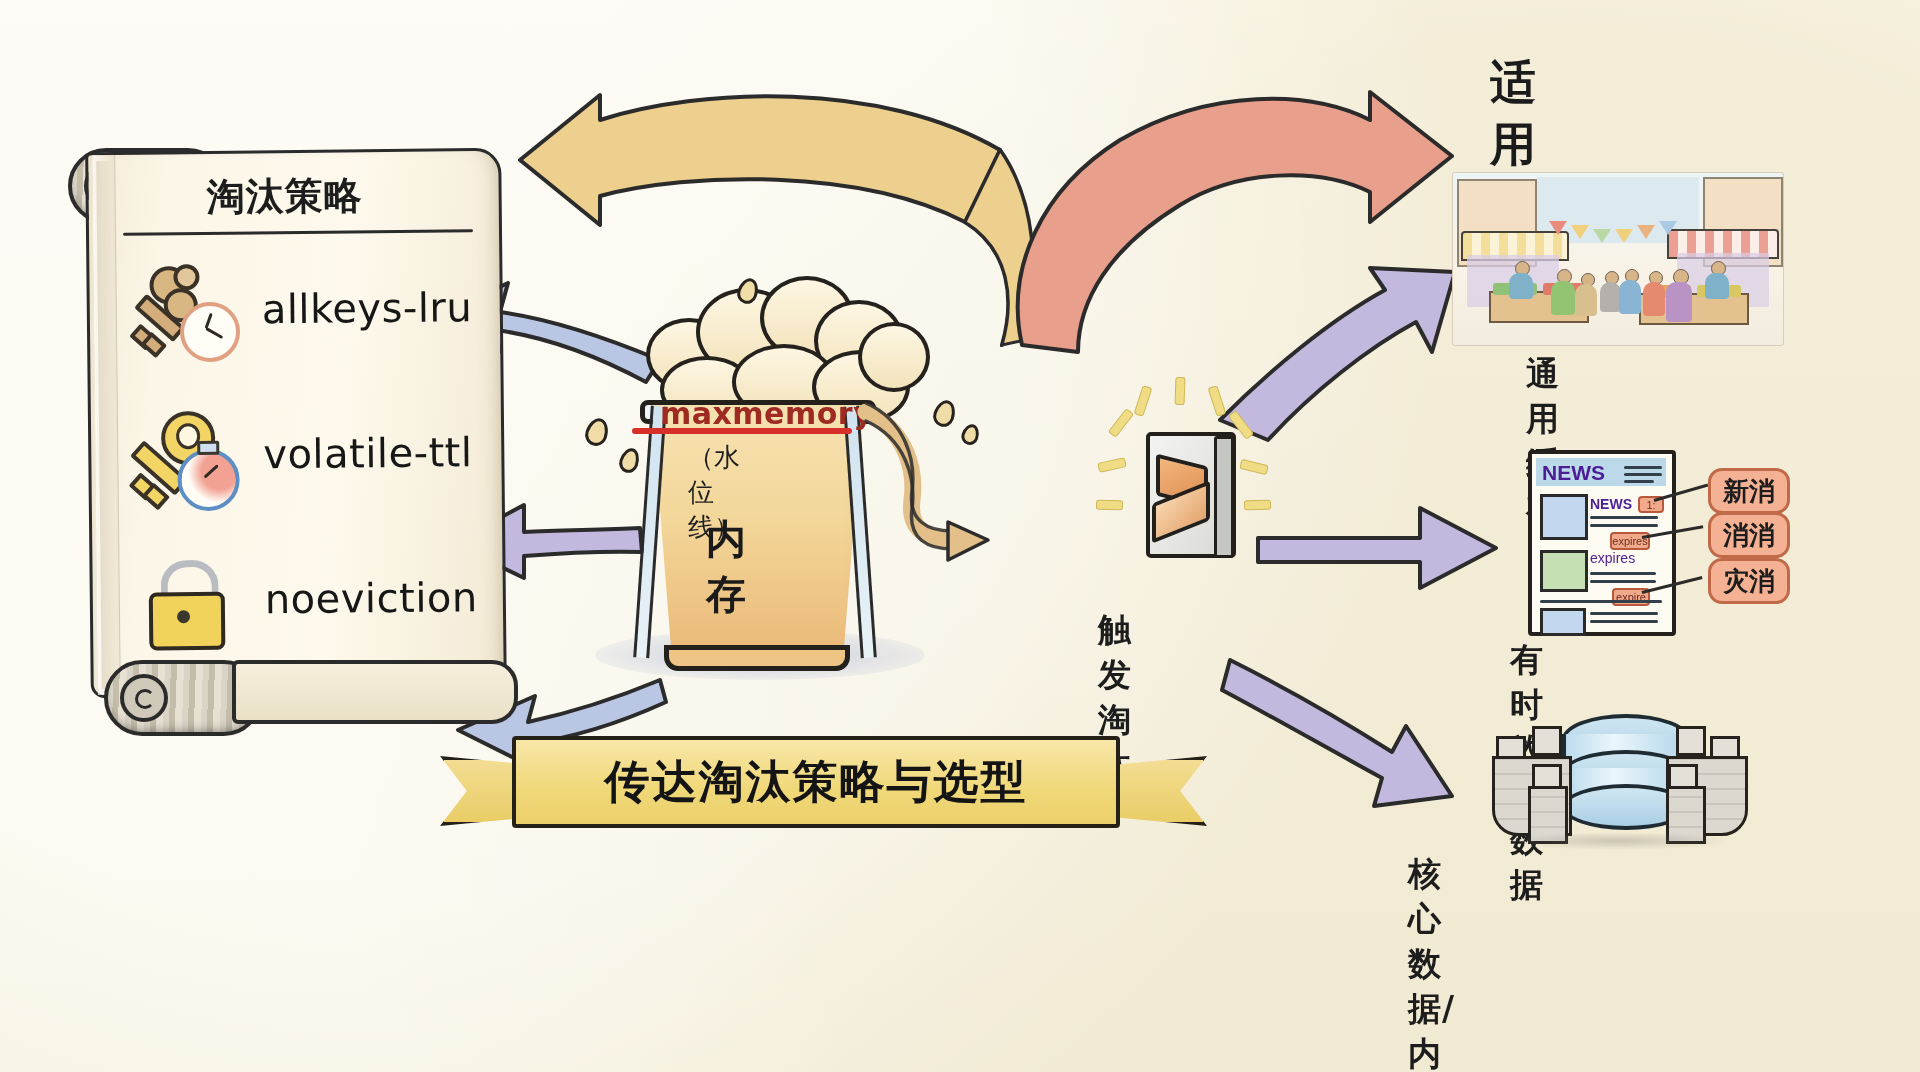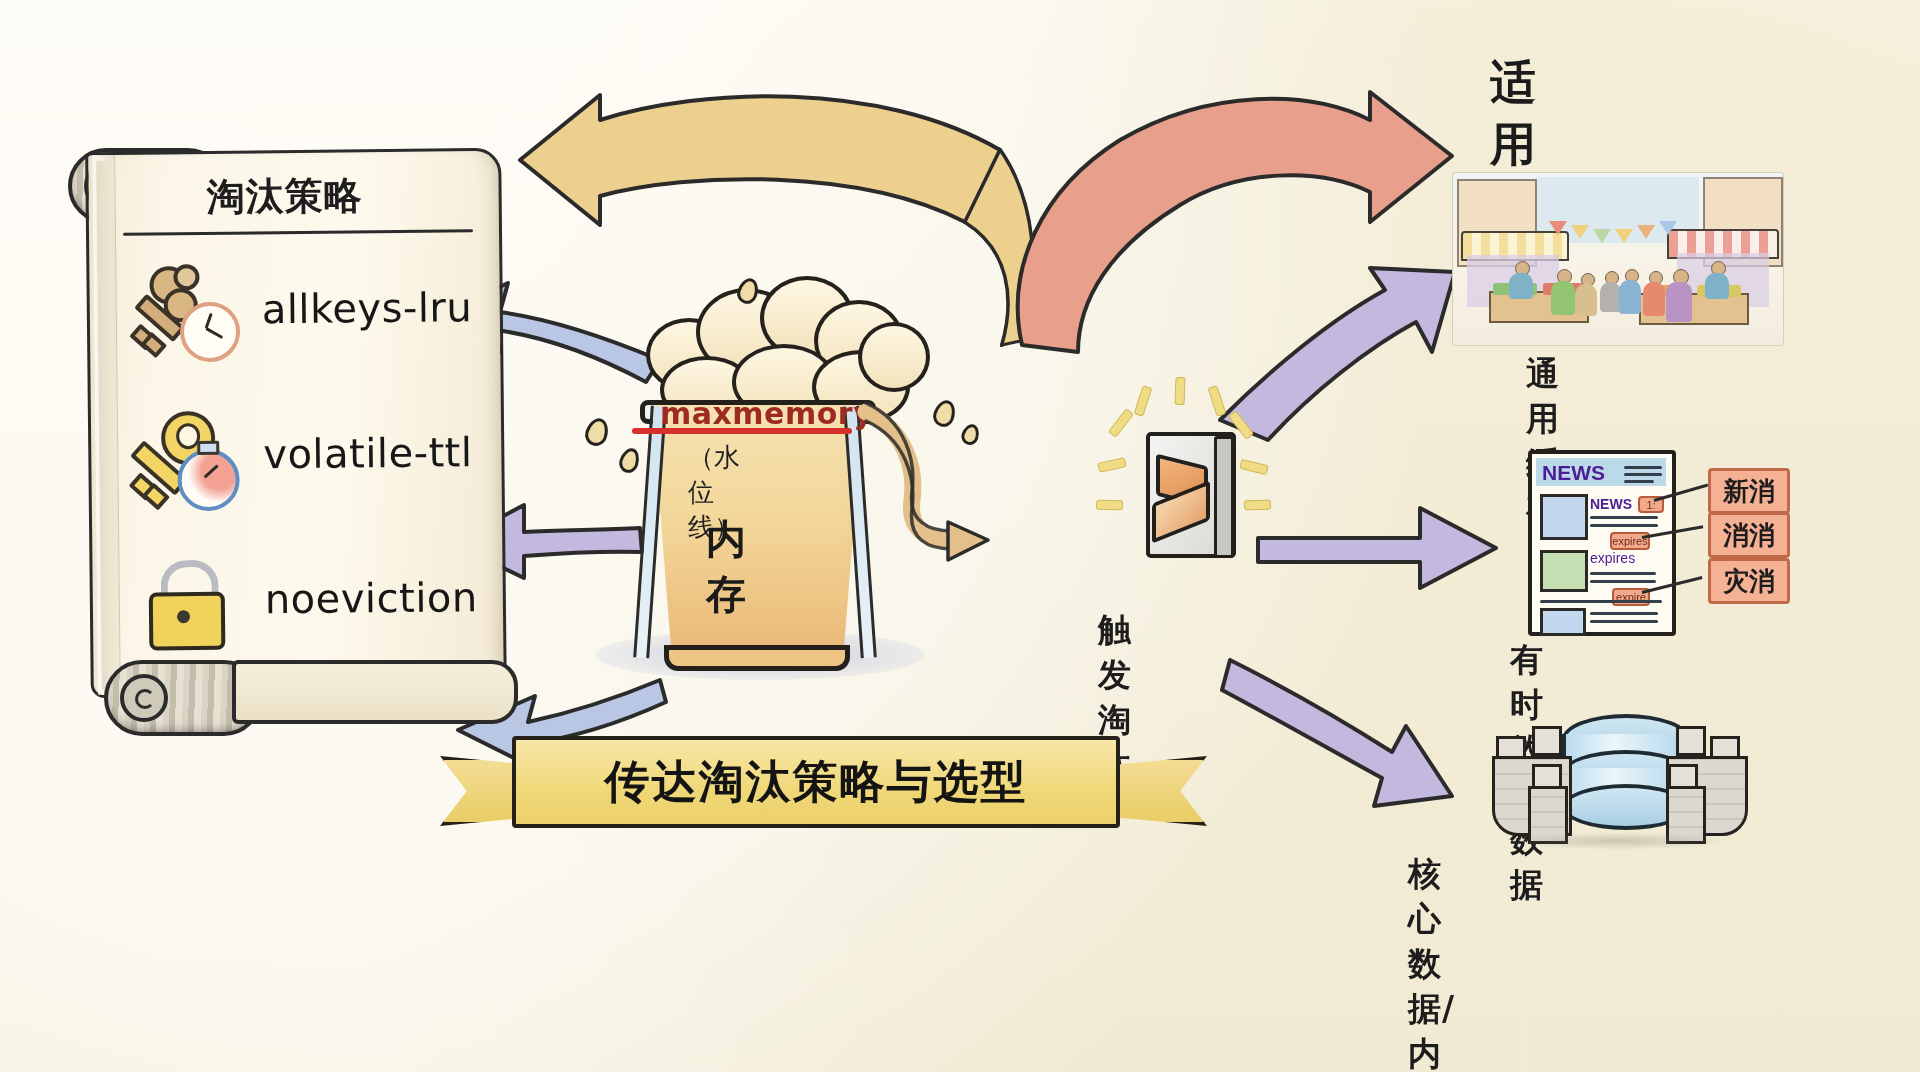--- a/index.html
+++ b/index.html
@@ -143,21 +143,21 @@
   .news-head{position:absolute;background:#bcd9ea;}
   .news-title{position:absolute;font-family:"Liberation Sans",sans-serif;font-weight:700;color:#4c1d95;}
   .news-line{position:absolute;height:3px;background:#33404c;border-radius:2px;}
   .news-thumb{position:absolute;border:3px solid #2a2a28;}
   .chip{
     position:absolute;background:#f0a98b;border:2px solid #b9593c;border-radius:4px;
     font-size:11px;color:#6d2d1b;display:flex;align-items:center;justify-content:center;
     font-family:"Liberation Sans",sans-serif;
   }
   .callout{
-    position:absolute;background:#f5b193;border:3px solid #c06a4a;border-radius:4px;
+    position:absolute;background:#f5b193;border:3px solid #c06a4a;border-radius:14px;
     display:flex;align-items:center;justify-content:center;
     font-family:"DejaVu Sans",sans-serif;font-size:26px;font-weight:700;color:#1d1d1d;
   }
   .leader{position:absolute;height:3px;background:#2b2b2b;transform-origin:0 50%;}
 
   
   .market{
     position:absolute;background:linear-gradient(180deg,#eef5f6 0%,#f8f3e6 55%,#f3ece0 100%);
     border-radius:3px;overflow:hidden;
   }

